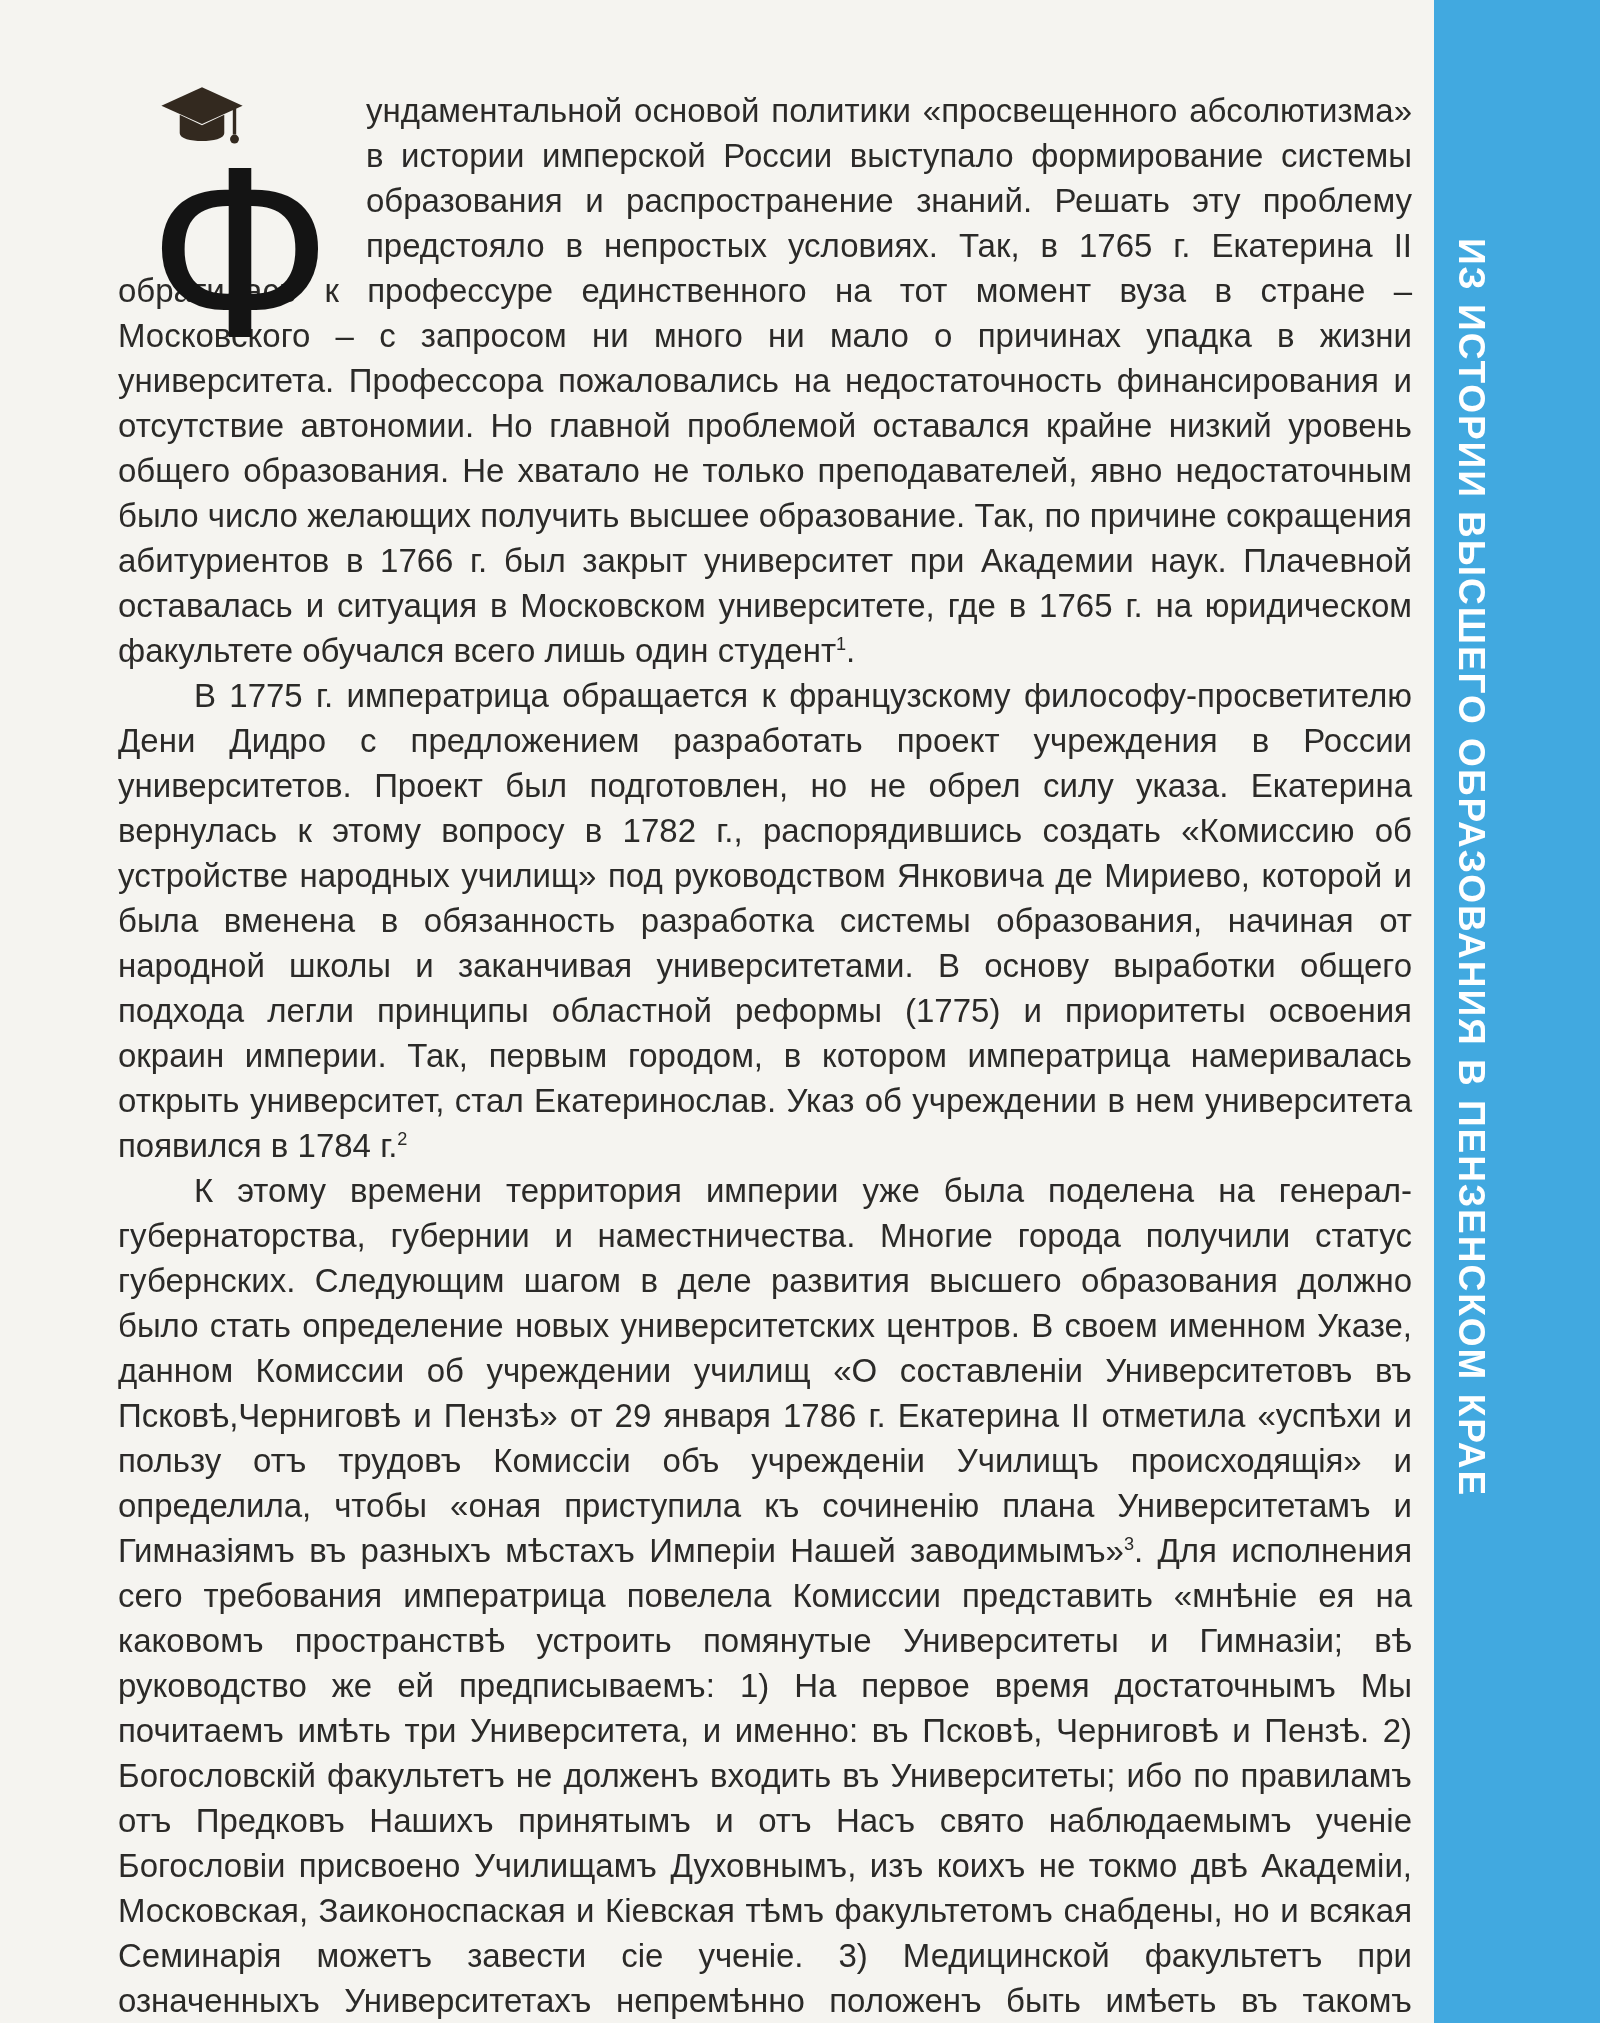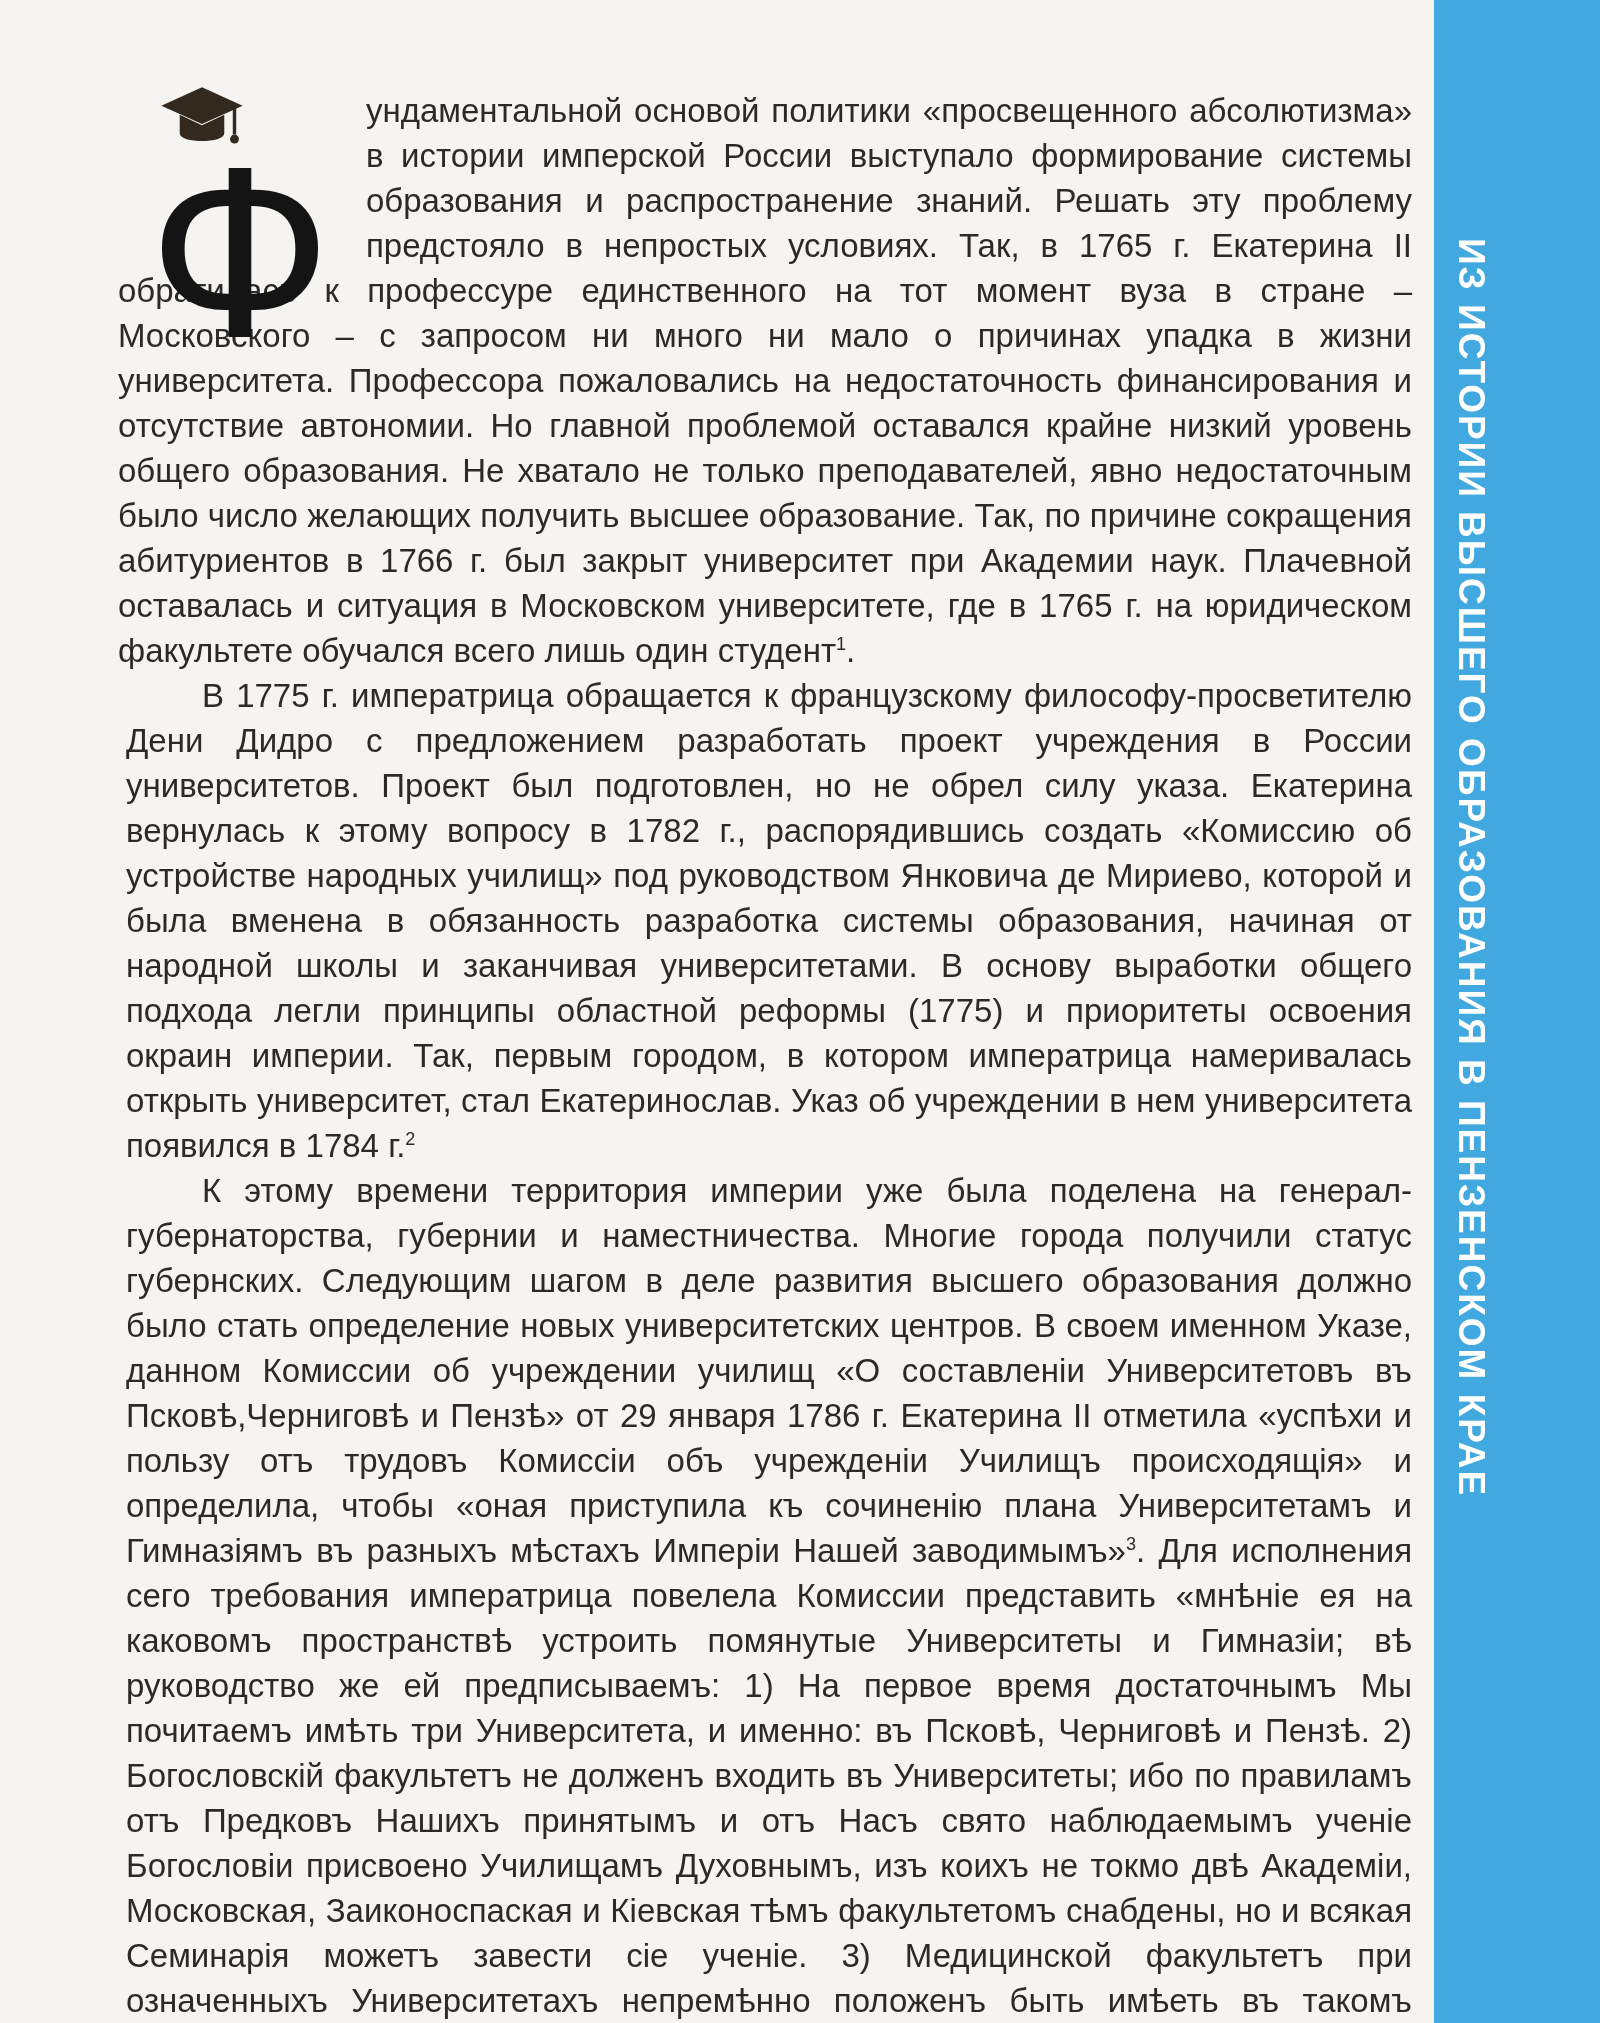--- a/index.html
+++ b/index.html
@@ -27,21 +27,21 @@
   .maincol{
     position:absolute;left:118px;top:88px;width:1294px;
     color:#2b2a28;
   }
   .bodytext p{
     margin:0;
     font-size:33px;line-height:45px;
     text-align:justify;
     hyphens:auto;-webkit-hyphens:auto;
   }
-  .bodytext p.indent{text-indent:76px;margin-left:8px;}
+  .bodytext p.indent{text-indent:76px;}
   sup.fnref{font-size:0.55em;line-height:0;vertical-align:super;}
 
   
   .capblock{
     float:left;width:248px;height:136px;
     position:relative;
   }
   .gradcap-icon{
     position:absolute;left:42px;top:-2px;width:84px;height:76px;
   }

